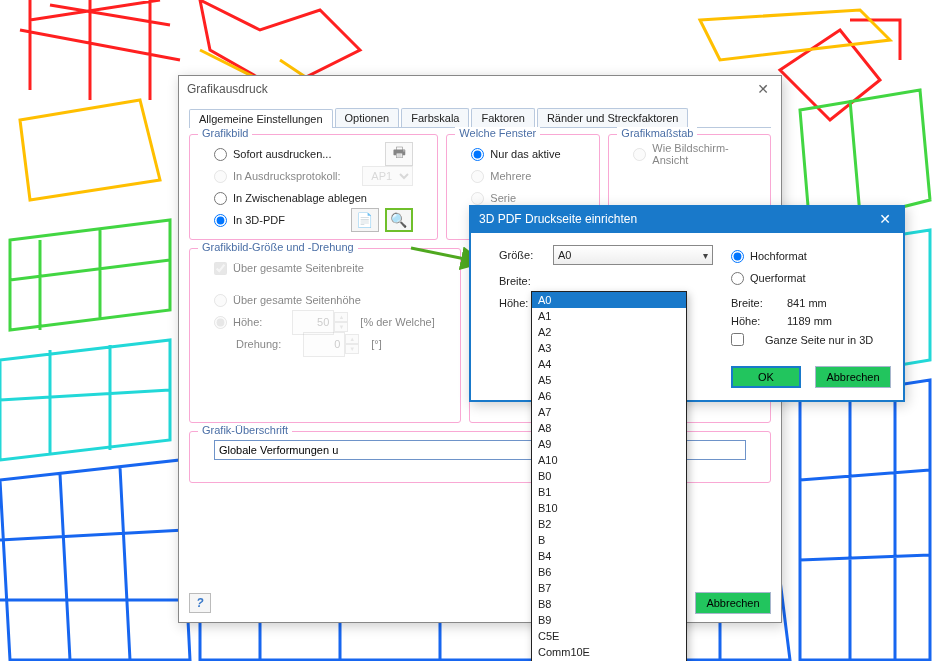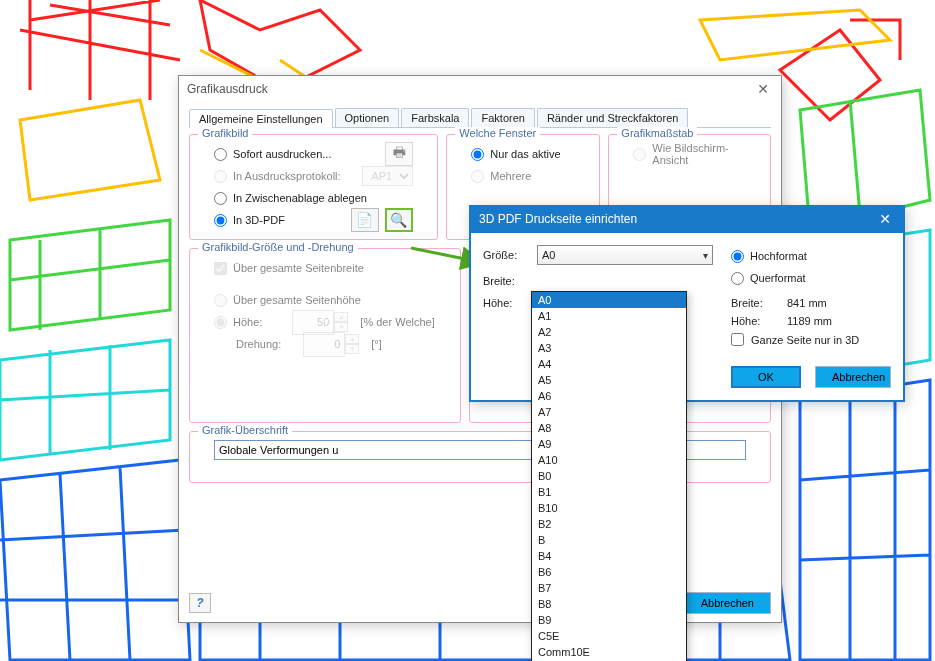--- a/index.html
+++ b/index.html
@@ -31,37 +31,37 @@
 .textinput { font-family: inherit; font-size: 11px; border: 1px solid #6e93c9; height: 20px; padding: 0 4px; width: 100%; }
 .iconbtn { width: 28px; height: 24px; border: 1px solid #bbb; background: #f6f6f6; display: inline-flex; align-items: center; justify-content: center; cursor: pointer; font-size: 14px; }
 .iconbtn.highlight { border: 2px solid #6fbf2b; }
 .spin { display: inline-flex; align-items: center; }
 .spin input { width: 42px; height: 25px; border: 1px solid #bbb; text-align: right; padding-right: 4px; font-size: 11px; }
 .spin-btns { display: flex; flex-direction: column; }
 .spin-btns button { width: 14px; height: 10px; font-size: 6px; border: 1px solid #bbb; background: #f3f3f3; line-height: 6px; padding: 0; }
 
 .footer { position: absolute; bottom: 8px; left: 10px; right: 10px; display: flex; justify-content: space-between; align-items: center; }
 .help { width: 22px; height: 20px; border: 1px solid #bbb; background: #f6f6f6; display: flex; align-items: center; justify-content: center; font-style: italic; font-weight: bold; color: #3a79c9; font-size: 12px; cursor: pointer; }
-.btn { min-width: 76px; height: 22px; border: 1px solid #a7b6cd; background: #0ea5e9; font-size: 11px; padding: 0 16px; cursor: pointer; text-align: center; }
+.btn { min-width: 76px; height: 22px; border: 1px solid #a7b6cd; background: #22c55e; font-size: 11px; padding: 0 10px; cursor: pointer; text-align: center; }
 .btn + .btn { margin-left: 6px; }
 
 
 .dialog-pdf { left: 469px; top: 205px; width: 436px; z-index: 20; border: 2px solid #1979ca; border-top: none; padding: 0; }
 .pdf-titlebar { height: 28px; background: #1979ca; color: #fff; display: flex; align-items: center; justify-content: space-between; padding: 0 8px; font-size: 12px; }
 .pdf-titlebar .close-x { color: #fff; }
 .pdf-body { background: #fff; padding: 12px; display: flex; gap: 18px; position: relative; }
 .pdf-left { flex: 1; }
 .pdf-right { width: 160px; }
 .pdf-row { display: flex; align-items: center; margin-bottom: 10px; }
-.pdf-row label { width: 54px; }
+.pdf-row label { width: 54px; margin-left: 16px; }
 .size-combo { flex: 1; height: 20px; border: 1px solid #888; font-size: 11px; padding: 0 4px; background: linear-gradient(#fff,#eee); display: flex; align-items: center; justify-content: space-between; cursor: pointer; }
 .size-combo::after { content: "▾"; font-size: 10px; color: #444; }
 .kv { display: flex; margin-bottom: 6px; }
 .kv .k { width: 56px; }
-.pdf-checkrow { margin-top: 4px; display: flex; align-items: center; gap: 7px; }
+.pdf-checkrow { margin-top: 4px; display: flex; align-items: center; gap: 21px; }
 .pdf-btns { margin-top: 20px; display: flex; gap: 8px; justify-content: flex-end; }
 .btn.primary { border: 2px solid #1979ca; min-width: 70px; }
 
 
 .droplist { position: absolute; left: 531px; top: 291px; width: 156px; max-height: 380px; border: 1px solid #222; background: #fff; z-index: 30; font-size: 11px; box-shadow: 2px 3px 8px rgba(0,0,0,.25); }
 .droplist-inner { overflow-y: auto; max-height: 378px; }
 .dropitem { padding: 1px 6px; cursor: pointer; line-height: 14px; }
 .dropitem.selected { background: #1979ca; color: #fff; }
 
 
@@ -144,20 +144,24 @@
 
       <div class="group" style="flex:.6">
         <span class="group-title">Welche Fenster</span>
         <div class="radio-line">
             <input type="radio" name="wf" checked="" style="">
             <span>Nur das aktive</span>
           </div>
         <div class="radio-line disabled">
             <input type="radio" name="wf" disabled="" style="">
             <span>Mehrere</span>
+          </div>
+        <div class="radio-line disabled">
+            <input type="radio" name="wf" disabled="" style="">
+            <span>Serie</span>
           </div>
       </div>
 
       <div class="group" style="flex:.65">
         <span class="group-title">Grafikmaßstab</span>
         <div class="radio-line disabled">
             <input type="radio" disabled="" style="">
             <span>Wie Bildschirm-Ansicht</span>
           </div>
       </div>

